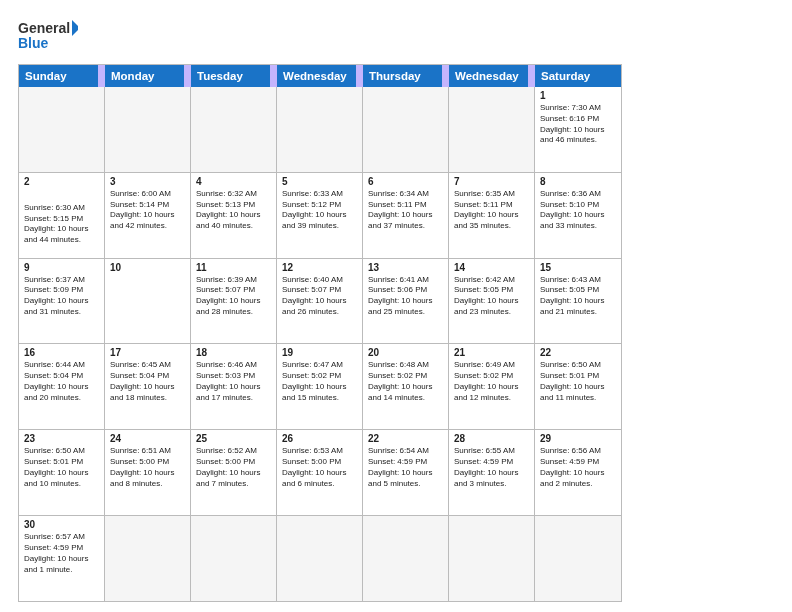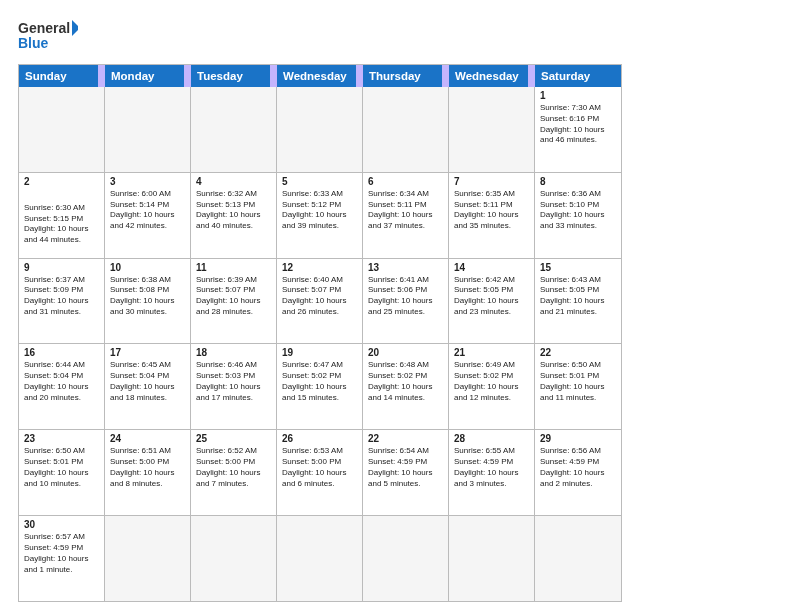--- a/index.html
+++ b/index.html
@@ -186,23 +186,20 @@
         </div>
         <div class="cal-row">
           <div class="cal-cell">
             <span class="day-num">9</span>
             <div class="cell-info" style="white-space: pre-line;">Sunrise: 6:37 AM
 Sunset: 5:09 PM
 Daylight: 10 hours and 31 minutes.</div>
           </div>
           <div class="cal-cell">
             <span class="day-num">10</span>
-            <div class="cell-info" style="white-space: pre-line;">Sunrise: 6:38 AM
-Sunset: 5:08 PM
-Daylight: 10 hours and 30 minutes.</div>
           </div>
           <div class="cal-cell">
             <span class="day-num">11</span>
             <div class="cell-info" style="white-space: pre-line;">Sunrise: 6:39 AM
 Sunset: 5:07 PM
 Daylight: 10 hours and 28 minutes.</div>
           </div>
           <div class="cal-cell">
             <span class="day-num">12</span>
             <div class="cell-info" style="white-space: pre-line;">Sunrise: 6:40 AM

